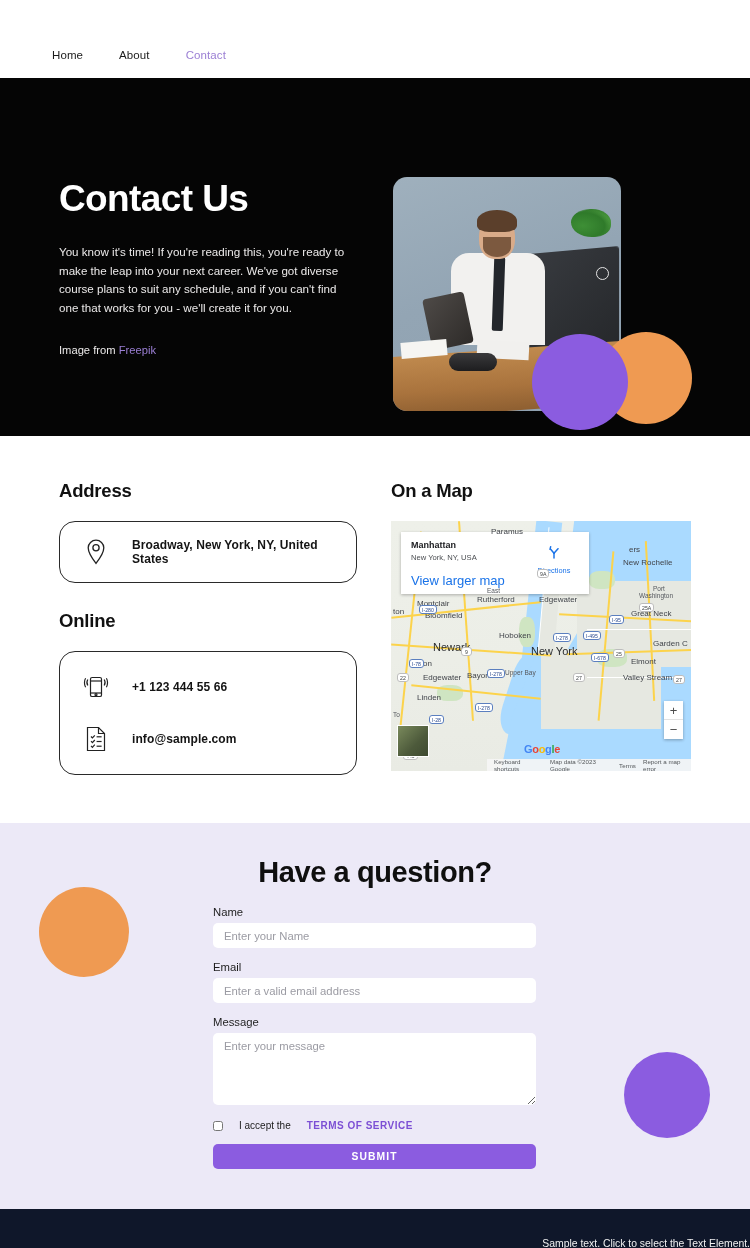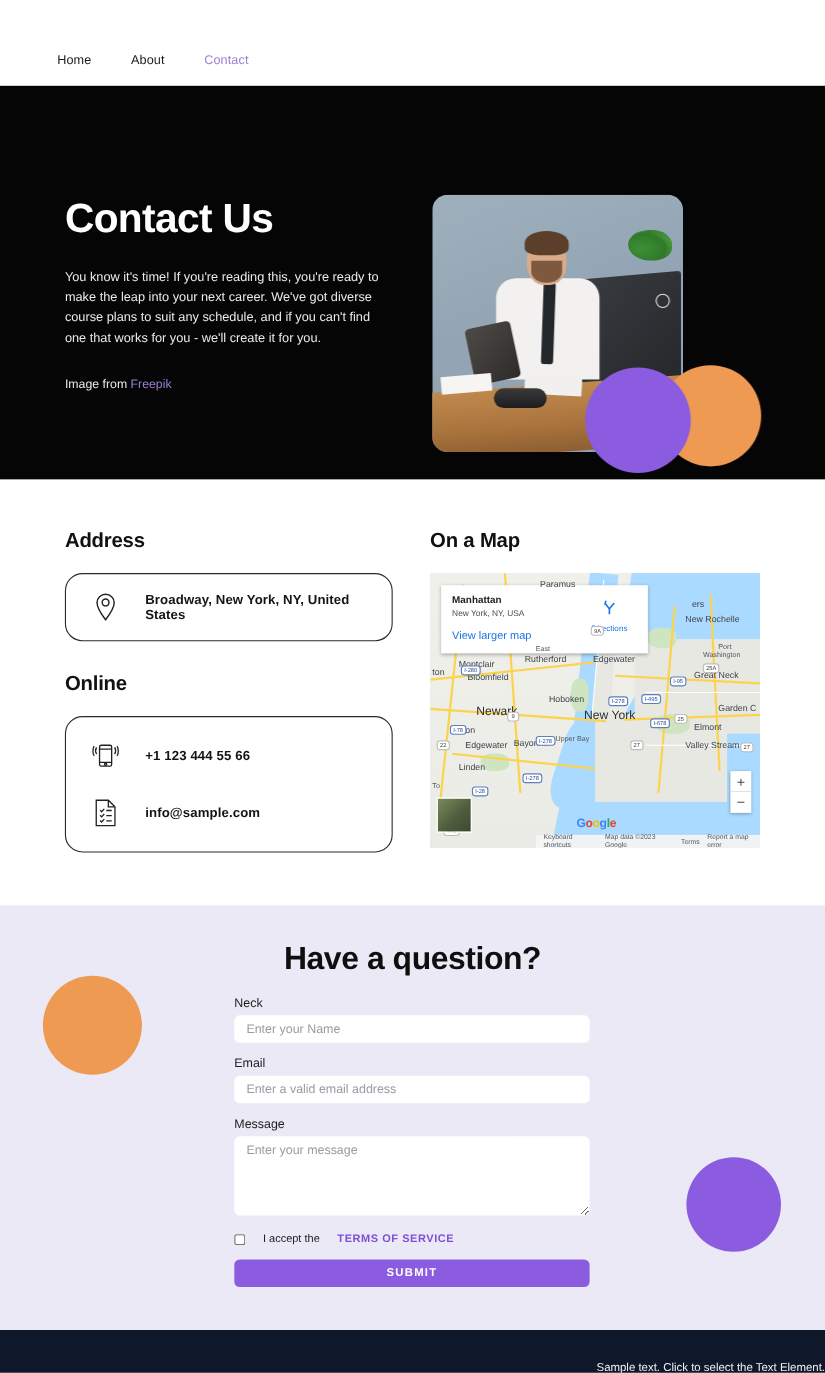--- a/index.html
+++ b/index.html
@@ -226,21 +226,21 @@
   .shield.blue { border-color:#5b7fbf; color:#2b4b8f; }
 
   .map-card {
     position: absolute; left: 10px; top: 11px; width: 188px; height: 62px;
     background: #ffffff;
     box-shadow: 0 1px 3px rgba(0,0,0,.28);
     padding: 8px 10px;
   }
   .map-card-title { font-size: 9px; font-weight: bold; color: #202124; }
   .map-card-sub { font-size: 7.6px; color: #4a4d51; margin-top: 3px; }
-  .map-card-link { font-size: 10px; color: #1a73e8; margin-top: 11px; display: inline-block; text-decoration: none; }
+  .map-card-link { font-size: 13px; color: #1a73e8; margin-top: 11px; display: inline-block; text-decoration: none; }
   .directions {
     position: absolute; right: 12px; top: 12px; text-align: center; width: 46px;
   }
   .directions-label { font-size: 7.4px; color: #1a73e8; margin-top: 2px; }
 
   .map-zoom {
     position: absolute; right: 8px; bottom: 32px;
     width: 19px; background: #fff;
     box-shadow: 0 1px 3px rgba(0,0,0,.3);
   }
@@ -542,21 +542,21 @@
     </div>
   </section>
 
   <section class="form-section">
     <h2 class="form-title">Have a question?</h2>
 
     <div class="blob blob-orange-form" style="position:absolute;left:39px;top:64px;"></div>
     <div class="blob blob-purple-form" style="position:absolute;left:624px;top:229px;"></div>
 
     <form class="form">
-      <div class="field-label">Neck</div>
+      <div class="field-label">Name</div>
       <input class="field" type="text" placeholder="Enter your Name" style="">
 
       <div class="field-label mt">Email</div>
       <input class="field" type="email" placeholder="Enter a valid email address" style="">
 
       <div class="field-label mt">Message</div>
       <textarea class="field" placeholder="Enter your message" style=""></textarea>
 
       <label class="accept-row">
         <input type="checkbox" style="">

